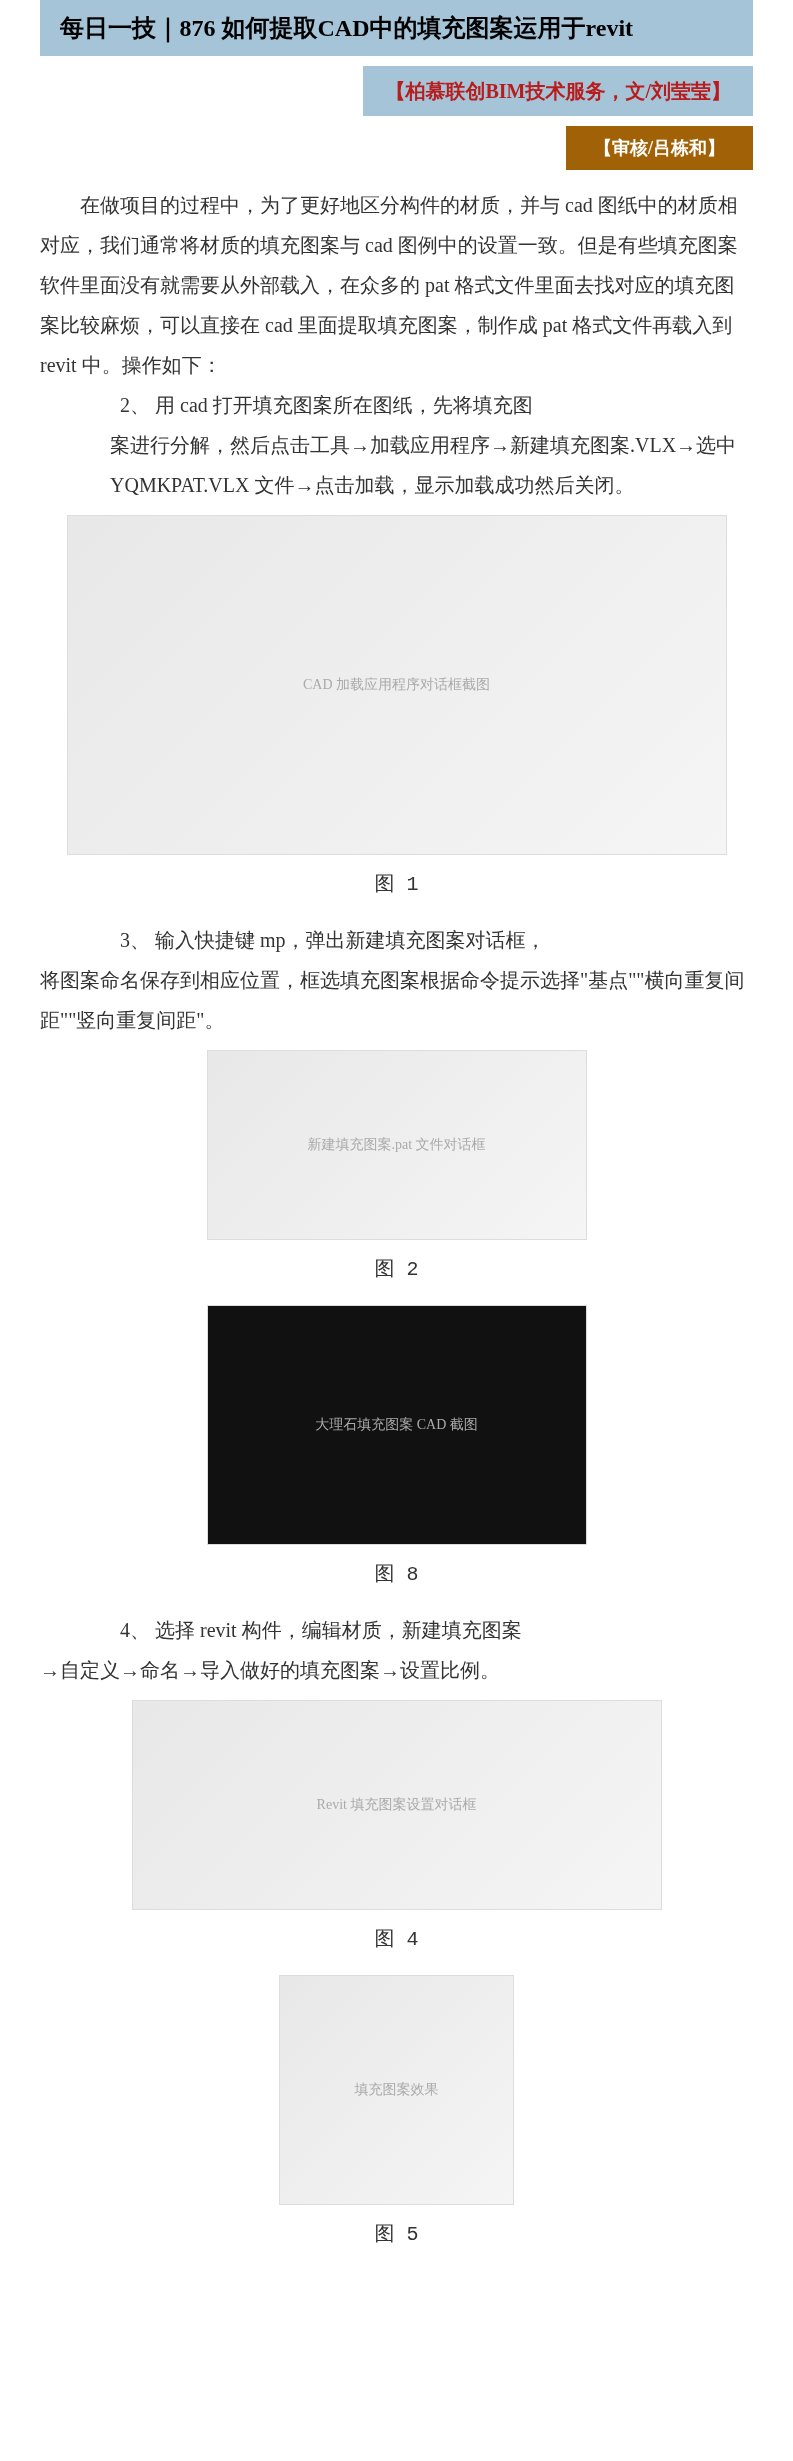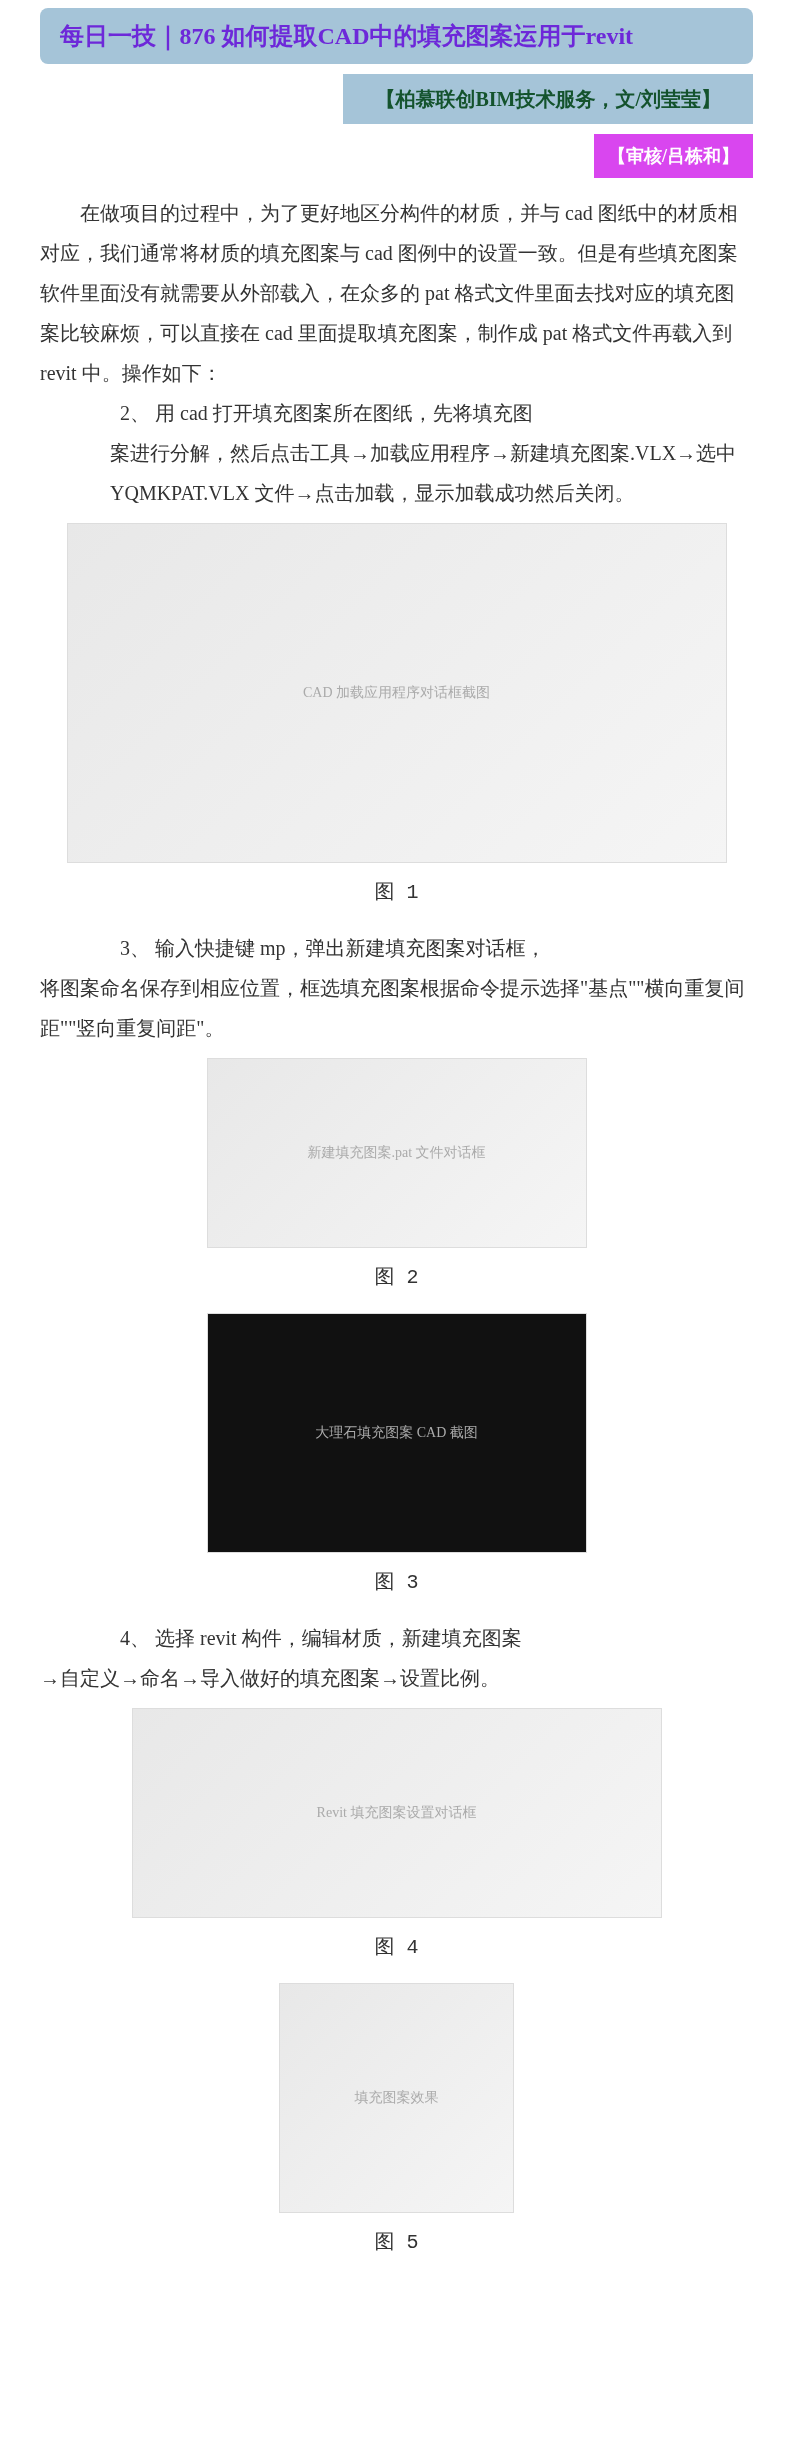--- a/index.html
+++ b/index.html
@@ -6,49 +6,48 @@
   body {
     font-family: "Microsoft YaHei", "SimSun", serif;
     width: 793px;
     background: #fff;
     color: #333;
     font-size: 20px;
     line-height: 2;
   }
   .header-box {
     background: #a5c4d8;
-    color: #6d28d9;
+    color: #000000;
     padding: 10px 20px;
-    margin: 8px 40px;
+    margin: 0 40px;
     font-size: 24px;
     font-weight: bold;
     line-height: 1.5;
-    border-radius: 8px;
   }
   .subtitle-row {
     margin: 10px 40px 0;
     text-align: right;
   }
   .subtitle-box {
     display: inline-block;
     background: #a5c4d8;
-    color: #14532d;
-    padding: 5px 32px;
+    color: #b91c1c;
+    padding: 5px 22px;
     font-size: 20px;
     font-weight: bold;
   }
   .review-row {
     margin: 10px 40px 15px;
     text-align: right;
   }
   .review-box {
     display: inline-block;
-    background: #d946ef;
+    background: #a16207;
     color: #fff;
-    padding: 4px 14px;
+    padding: 4px 28px;
     font-size: 18px;
     font-weight: bold;
   }
   .content {
     margin: 0 40px;
   }
   .para {
     text-indent: 2em;
     margin-bottom: 0;
   }
@@ -106,21 +105,21 @@
   <div class="image-placeholder" style="width:660px;height:340px;" data-label="CAD 加载应用程序对话框截图"></div>
   <p class="fig-caption">图 1</p>
 
   <p class="list-item">3、 输入快捷键 mp，弹出新建填充图案对话框，</p>
   <p>将图案命名保存到相应位置，框选填充图案根据命令提示选择"基点""横向重复间距""竖向重复间距"。</p>
 
   <div class="image-placeholder" style="width:380px;height:190px;" data-label="新建填充图案.pat 文件对话框"></div>
   <p class="fig-caption">图 2</p>
 
   <div class="image-placeholder" style="width:380px;height:240px;background:#111;color:#ff0;" data-label="大理石填充图案 CAD 截图"></div>
-  <p class="fig-caption">图 3</p>
+  <p class="fig-caption">图 8</p>
 
   <p class="list-item">4、 选择 revit 构件，编辑材质，新建填充图案</p>
   <p>→自定义→命名→导入做好的填充图案→设置比例。</p>
 
   <div class="image-placeholder" style="width:530px;height:210px;" data-label="Revit 填充图案设置对话框"></div>
   <p class="fig-caption">图 4</p>
 
   <div class="image-placeholder" style="width:235px;height:230px;" data-label="填充图案效果"></div>
   <p class="fig-caption">图 5</p>
 

